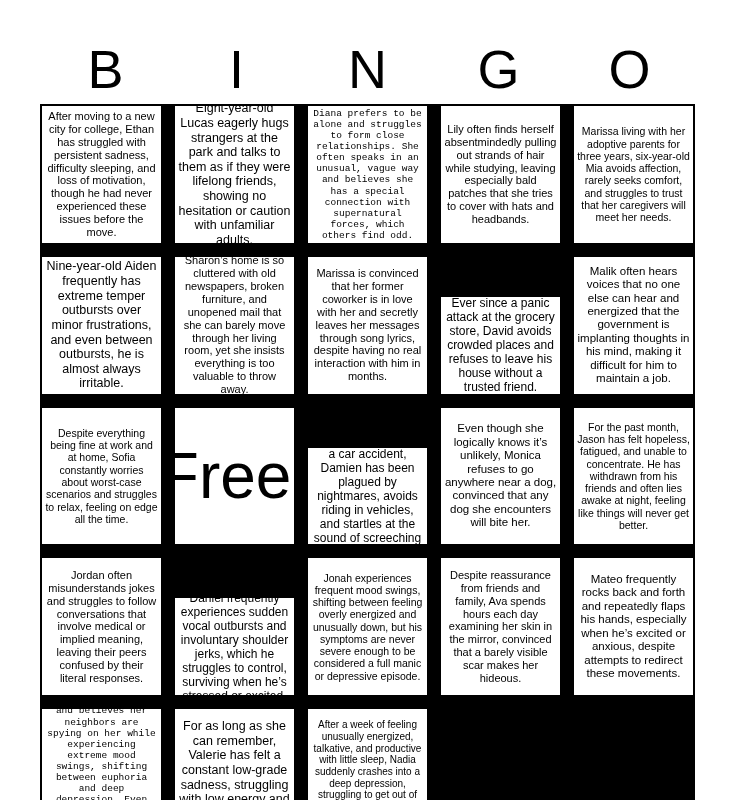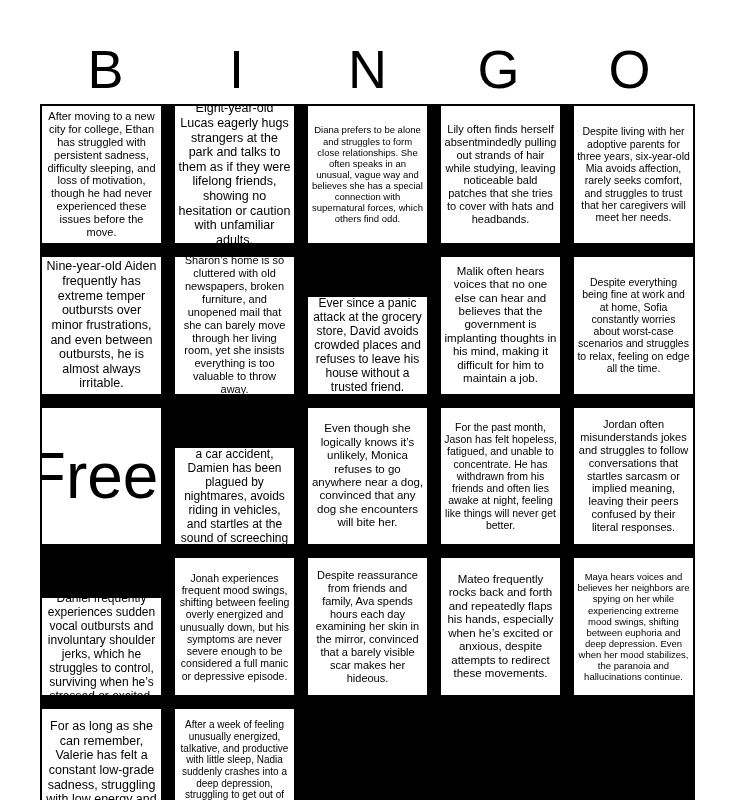--- a/index.html
+++ b/index.html
@@ -39,21 +39,21 @@
     background: #ffffff;
     display: flex;
     align-items: center;
     justify-content: center;
     text-align: center;
     padding: 3px;
     line-height: 1.17;
     overflow: hidden;
     cursor: pointer;
   }
-  .fs-95  { font-size: 9.5px; }
+  .fs-95  { font-size: 9.5px; font-family: Liberation Mono, monospace; }
   .fs-10  { font-size: 10px; }
   .fs-105 { font-size: 10.5px; }
   .fs-11  { font-size: 11px; }
   .fs-115 { font-size: 11.5px; }
   .fs-12  { font-size: 12px; margin-top: 40px; }
   .fs-125 { font-size: 12.5px; }
   .free   { font-size: 64px; line-height: 1; }
 </style>
 </head>
 <body>
@@ -65,35 +65,36 @@
     <div class="title-letter">I</div>
     <div class="title-letter">N</div>
     <div class="title-letter">G</div>
     <div class="title-letter">O</div>
   </div>
 
   <div class="bingo-grid">
     <div class="cell fs-11">After moving to a new city for college, Ethan has struggled with persistent sadness, difficulty sleeping, and loss of motivation, though he had never experienced these issues before the move.</div>
     <div class="cell fs-125">Eight-year-old Lucas eagerly hugs strangers at the park and talks to them as if they were lifelong friends, showing no hesitation or caution with unfamiliar adults.</div>
     <div class="cell fs-95">Diana prefers to be alone and struggles to form close relationships. She often speaks in an unusual, vague way and believes she has a special connection with supernatural forces, which others find odd.</div>
-    <div class="cell fs-11">Lily often finds herself absentmindedly pulling out strands of hair while studying, leaving noticeable bald patches that she tries to cover with hats and headbands.</div>
+    <div class="cell fs-11">Lily often finds herself absentmindedly pulling out strands of hair while studying, leaving especially bald patches that she tries to cover with hats and headbands.</div>
 
-    <div class="cell fs-105">Despite living with her adoptive parents for three years, six-year-old Mia avoids affection, rarely seeks comfort, and struggles to trust that her caregivers will meet her needs.</div>
+    <div class="cell fs-105">Marissa living with her adoptive parents for three years, six-year-old Mia avoids affection, rarely seeks comfort, and struggles to trust that her caregivers will meet her needs.</div>
     <div class="cell fs-125">Nine-year-old Aiden frequently has extreme temper outbursts over minor frustrations, and even between outbursts, he is almost always irritable.</div>
     <div class="cell fs-11">Sharon’s home is so cluttered with old newspapers, broken furniture, and unopened mail that she can barely move through her living room, yet she insists everything is too valuable to throw away.</div>
+    <div class="cell fs-11">Marissa is convinced that her former coworker is in love with her and secretly leaves her messages through song lyrics, despite having no real interaction with him in months.</div>
     <div class="cell fs-12">Ever since a panic attack at the grocery store, David avoids crowded places and refuses to leave his house without a trusted friend.</div>
 
-    <div class="cell fs-115">Malik often hears voices that no one else can hear and believes that the government is implanting thoughts in his mind, making it difficult for him to maintain a job.</div>
+    <div class="cell fs-115">Malik often hears voices that no one else can hear and energized that the government is implanting thoughts in his mind, making it difficult for him to maintain a job.</div>
     <div class="cell fs-105">Despite everything being fine at work and at home, Sofia constantly worries about worst-case scenarios and struggles to relax, feeling on edge all the time.</div>
     <div class="cell free">Free!</div>
     <div class="cell fs-12">Ever since surviving a car accident, Damien has been plagued by nightmares, avoids riding in vehicles, and startles at the sound of screeching brakes.</div>
     <div class="cell fs-115">Even though she logically knows it’s unlikely, Monica refuses to go anywhere near a dog, convinced that any dog she encounters will bite her.</div>
 
     <div class="cell fs-105">For the past month, Jason has felt hopeless, fatigued, and unable to concentrate. He has withdrawn from his friends and often lies awake at night, feeling like things will never get better.</div>
-    <div class="cell fs-11">Jordan often misunderstands jokes and struggles to follow conversations that startles sarcasm or implied meaning, leaving their peers confused by their literal responses.</div>
+    <div class="cell fs-11">Jordan often misunderstands jokes and struggles to follow conversations that involve medical or implied meaning, leaving their peers confused by their literal responses.</div>
     <div class="cell fs-12">Daniel frequently experiences sudden vocal outbursts and involuntary shoulder jerks, which he struggles to control, surviving when he’s stressed or excited.</div>
     <div class="cell fs-105">Jonah experiences frequent mood swings, shifting between feeling overly energized and unusually down, but his symptoms are never severe enough to be considered a full manic or depressive episode.</div>
 
     <div class="cell fs-11">Despite reassurance from friends and family, Ava spends hours each day examining her skin in the mirror, convinced that a barely visible scar makes her hideous.</div>
     <div class="cell fs-115">Mateo frequently rocks back and forth and repeatedly flaps his hands, especially when he’s excited or anxious, despite attempts to redirect these movements.</div>
     <div class="cell fs-95">Maya hears voices and believes her neighbors are spying on her while experiencing extreme mood swings, shifting between euphoria and deep depression. Even when her mood stabilizes, the paranoia and hallucinations continue.</div>
     <div class="cell fs-125">For as long as she can remember, Valerie has felt a constant low-grade sadness, struggling with low energy and self-doubt nearly every day.</div>
     <div class="cell fs-10">After a week of feeling unusually energized, talkative, and productive with little sleep, Nadia suddenly crashes into a deep depression, struggling to get out of bed and losing interest in everything she once enjoyed.</div>
   </div>
 

